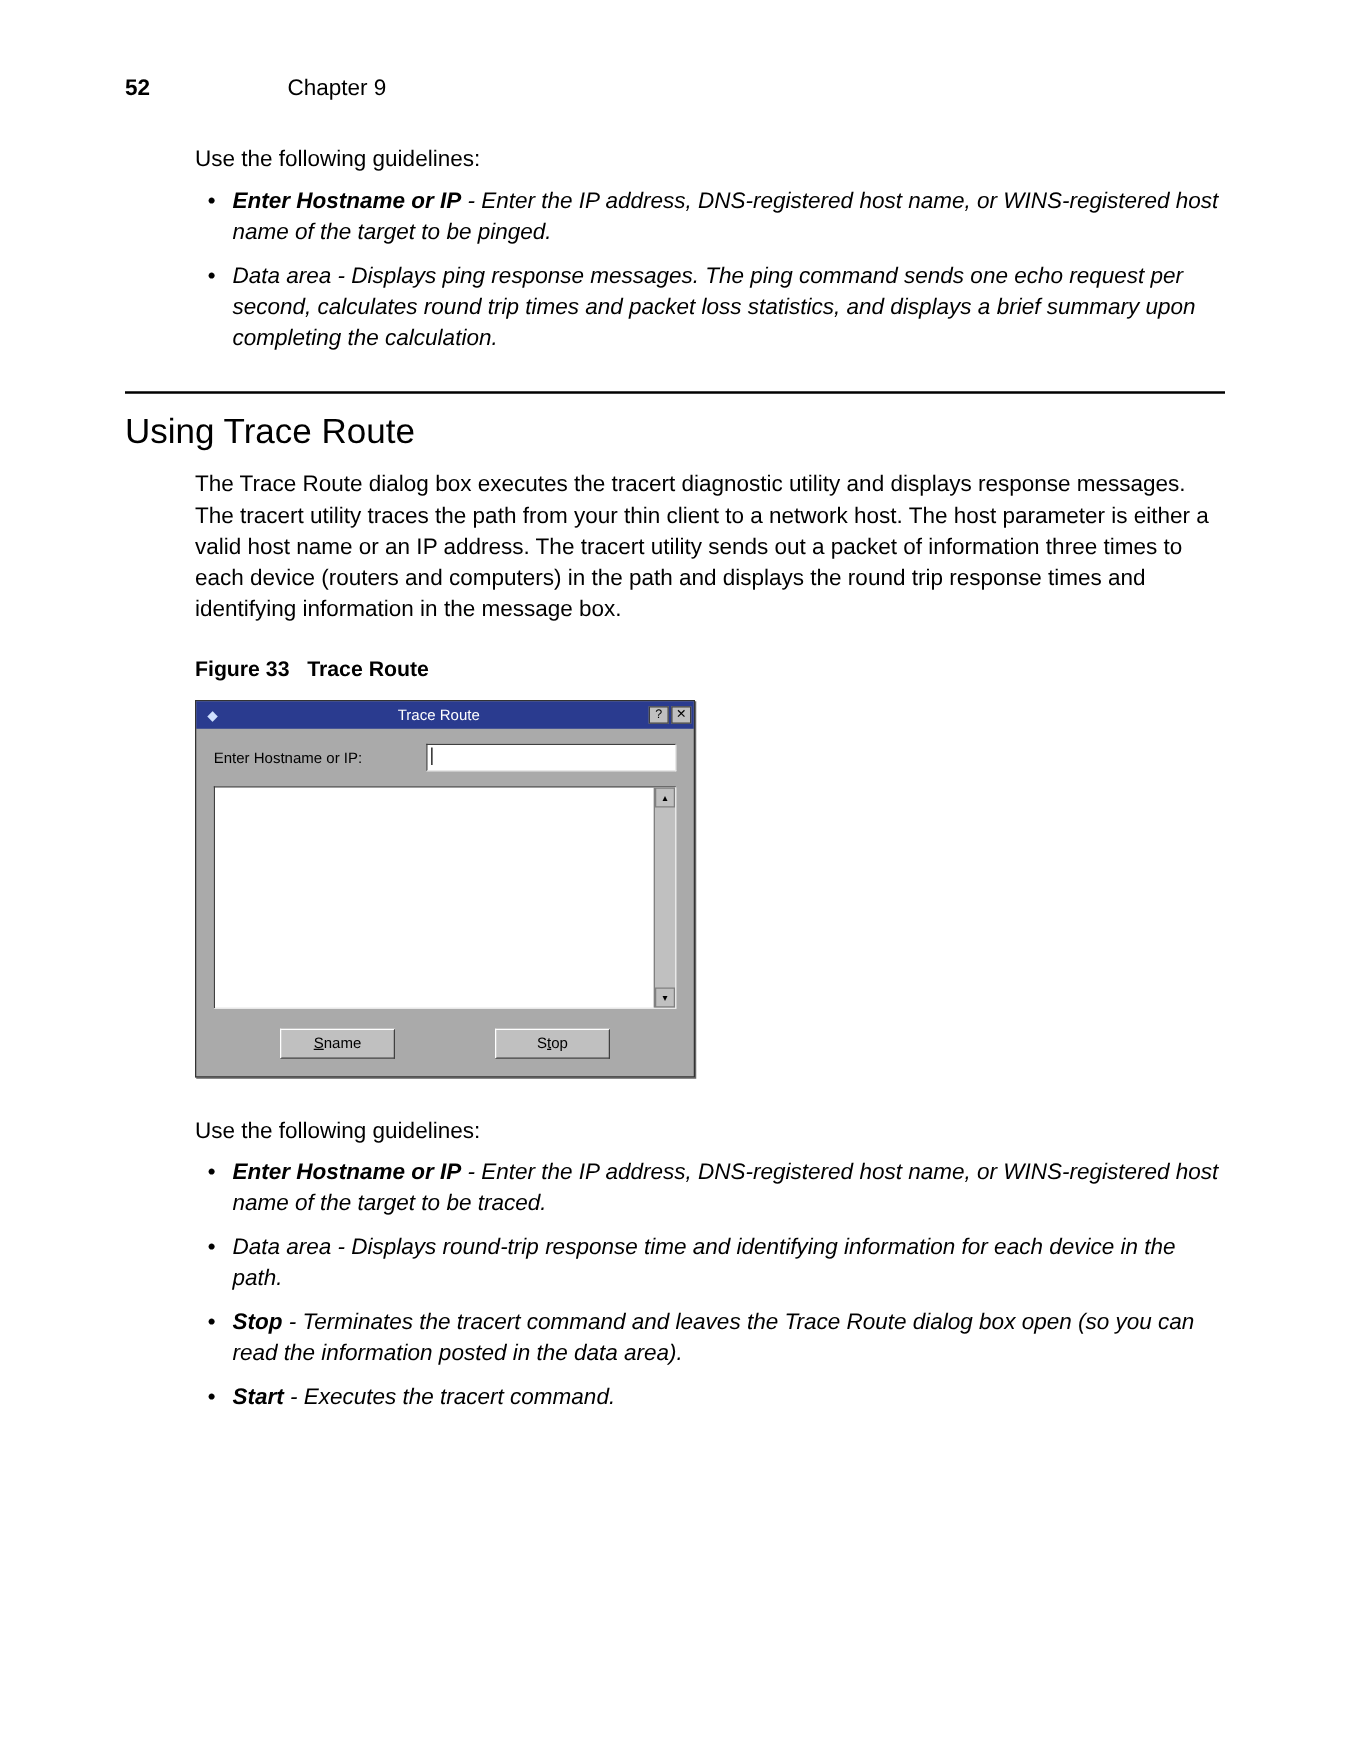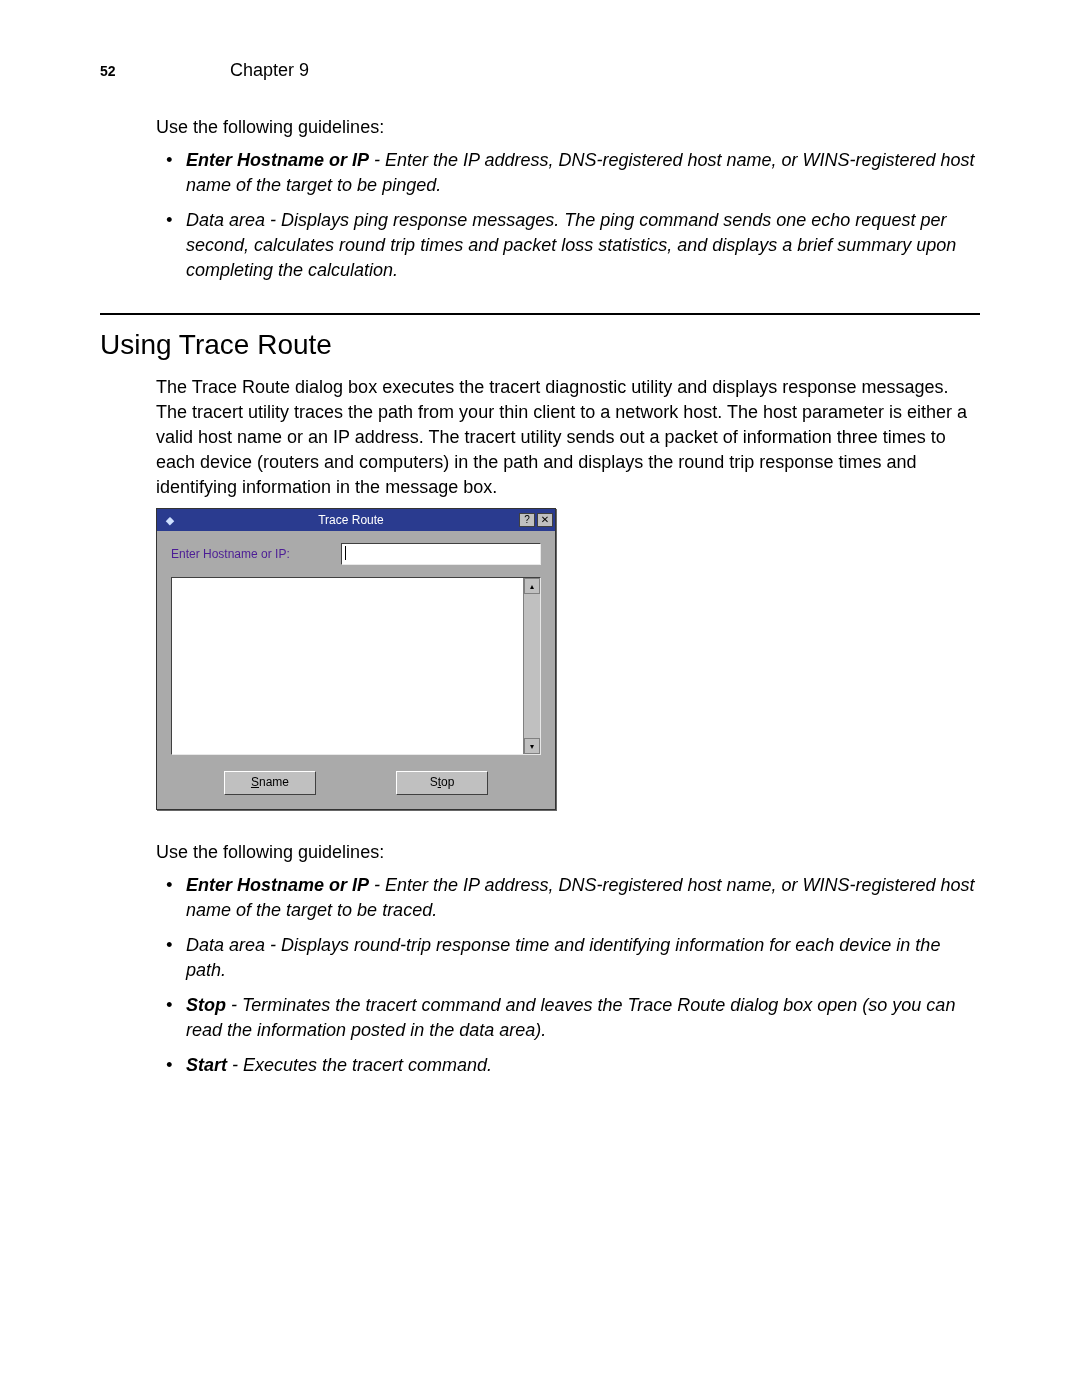--- a/index.html
+++ b/index.html
@@ -15,21 +15,21 @@
     position: relative;
     box-sizing: border-box;
     padding: 60px 100px 60px 100px;
   }
   .header-line {
     display: flex;
     align-items: baseline;
     margin-bottom: 34px;
   }
   .page-number {
-    font-size: 14px;
+    font-size: 18px;
     font-weight: bold;
     width: 130px;
   }
   .chapter-label {
     font-size: 18px;
     font-weight: normal;
   }
   .body-col {
     margin-left: 56px;
     margin-right: 0;
@@ -130,21 +130,21 @@
   .dlg-body {
     padding: 12px 14px 14px 14px;
   }
   .field-row {
     display: flex;
     align-items: center;
     margin-bottom: 12px;
   }
   .field-label {
     font-size: 12px;
-    color: #4c1d95;
+    color: #000000;
     width: 170px;
   }
   .field-input-wrap {
     flex: 1;
     background: #fff;
     border-top: 1px solid #404040;
     border-left: 1px solid #404040;
     border-right: 1px solid #e8e8e8;
     border-bottom: 1px solid #e8e8e8;
     height: 20px;
@@ -237,20 +237,23 @@
     </ul>
   </div>
 
   <hr class="sep">
 
   <h2 class="section-head">Using Trace Route</h2>
 
   <div class="body-col">
     <p class="para">The Trace Route dialog box executes the tracert diagnostic utility and displays response messages. The tracert utility traces the path from your thin client to a network host. The host parameter is either a valid host name or an IP address. The tracert utility sends out a packet of information three times to each device (routers and computers) in the path and displays the round trip response times and identifying information in the message box.</p>
 
+    <p class="figcap">
+      <span>Figure 33</span>&nbsp;&nbsp;&nbsp;<span>Trace Route</span>
+    </p>
 
     <div class="dialog">
       <div class="titlebar">
         <div class="sysicon">◆</div>
         <div class="title">Trace Route</div>
         <div class="winbtns">
           <div class="winbtn">?</div>
           <div class="winbtn">✕</div>
         </div>
       </div>

